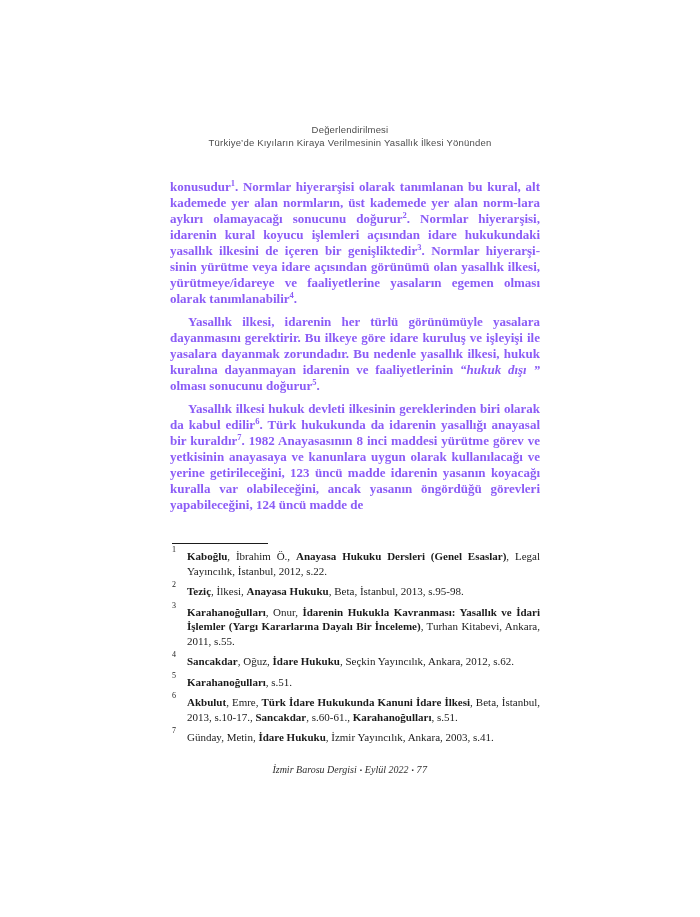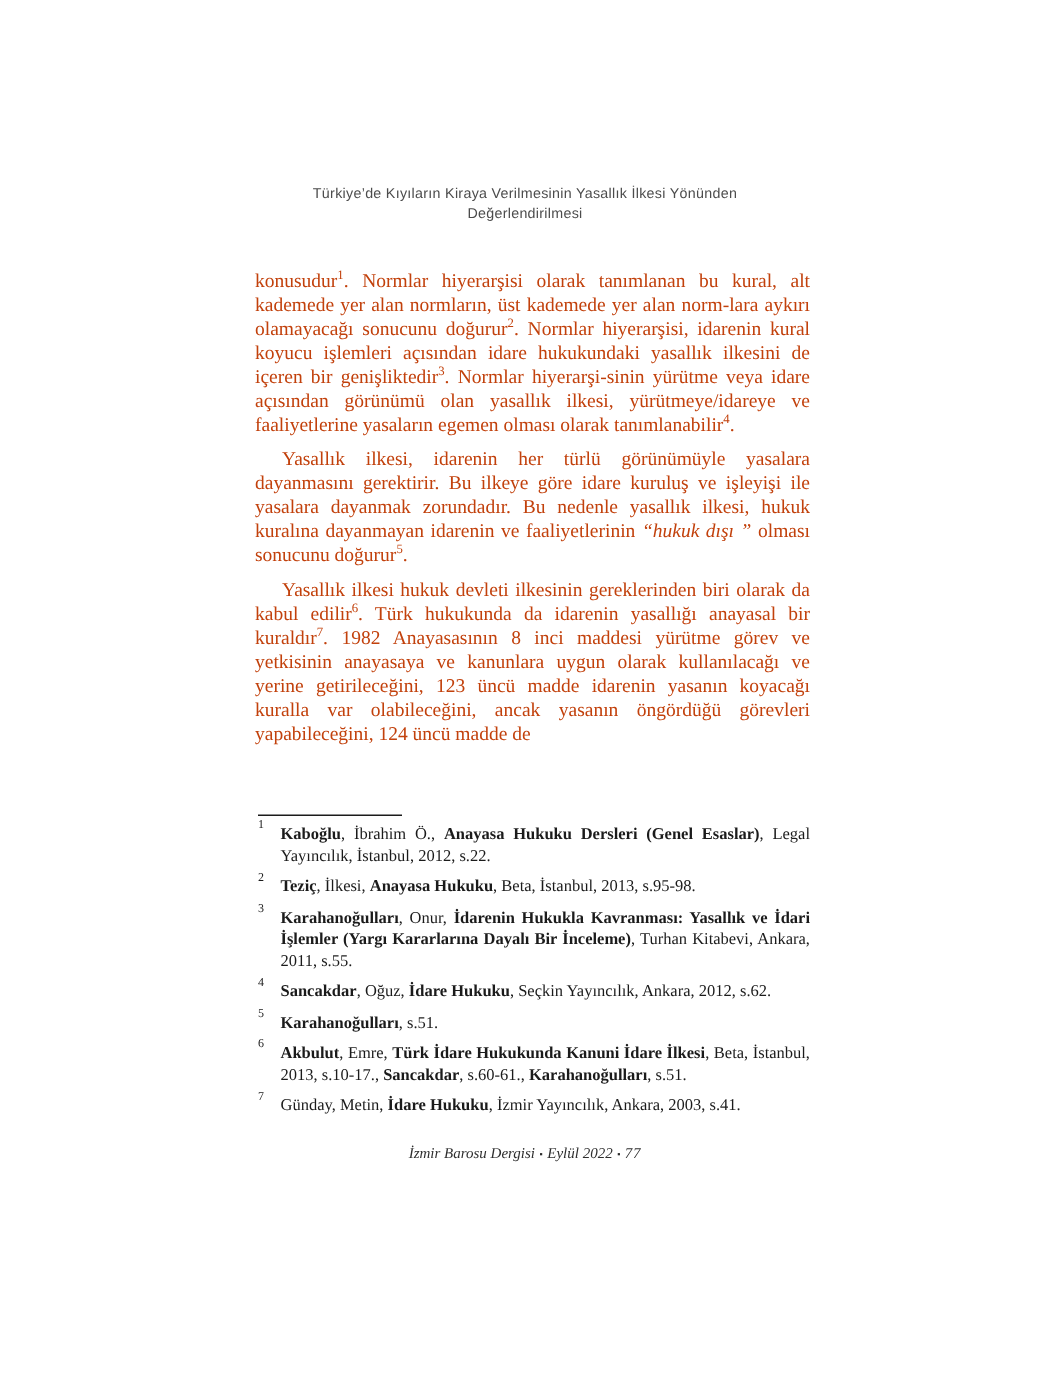--- a/index.html
+++ b/index.html
@@ -32,21 +32,22 @@
     position: absolute;
     left: 170px;
     top: 179px;
     width: 370px;
   }
   .content p {
     margin: 0;
     font-size: 13px;
     line-height: 16px;
     text-align: justify;
-    color: #c2410c;
+    color: #8b5cf6;
+    font-weight: bold;
   }
   .content p.indented {
     text-indent: 18px;
     margin-top: 7px;
   }
   .content sup, .fn-num {
     font-size: 8.5px;
     line-height: 0;
     vertical-align: super;
   }
@@ -99,22 +100,22 @@
     font-size: 10px;
     letter-spacing: 0.5px;
   }
 </style>
 </head>
 <body>
 
 <div class="page">
 
   <div class="running-header">
+    <div>Değerlendirilmesi</div>
     <div>Türkiye’de Kıyıların Kiraya Verilmesinin Yasallık İlkesi Yönünden</div>
-    <div>Değerlendirilmesi</div>
   </div>
 
   <div class="content">
     <p><span>konusudur</span><sup>1</sup><span>. Normlar hiyerarşisi olarak tanımlanan bu kural, alt kademede yer alan normların, üst kademede yer alan norm-lara aykırı olamayacağı sonucunu doğurur</span><sup>2</sup><span>. Normlar hiyerarşisi, idarenin kural koyucu işlemleri açısından idare hukukundaki yasallık ilkesini de içeren bir genişliktedir</span><sup>3</sup><span>. Normlar hiyerarşi-sinin yürütme veya idare açısından görünümü olan yasallık ilkesi, yürütmeye/idareye ve faaliyetlerine yasaların egemen olması olarak tanımlanabilir</span><sup>4</sup><span>.</span></p>
     <p class="indented"><span>Yasallık ilkesi, idarenin her türlü görünümüyle yasalara dayanmasını gerektirir. Bu ilkeye göre idare kuruluş ve işleyişi ile yasalara dayanmak zorundadır. Bu nedenle yasallık ilkesi, hukuk kuralına dayanmayan idarenin ve faaliyetlerinin </span><span style="font-style: italic;">“hukuk dışı ”</span><span> olması sonucunu doğurur</span><sup>5</sup><span>.</span></p>
     <p class="indented"><span>Yasallık ilkesi hukuk devleti ilkesinin gereklerinden biri olarak da kabul edilir</span><sup>6</sup><span>. Türk hukukunda da idarenin yasallığı anayasal bir kuraldır</span><sup>7</sup><span>. 1982 Anayasasının 8 inci maddesi yürütme görev ve yetkisinin anayasaya ve kanunlara uygun olarak kullanılacağı ve yerine getirileceğini, 123 üncü madde idarenin yasanın koyacağı kuralla var olabileceğini, ancak yasanın öngördüğü görevleri yapabileceğini, 124 üncü madde de</span></p>
   </div>
 
   <hr class="footnote-sep">
 

